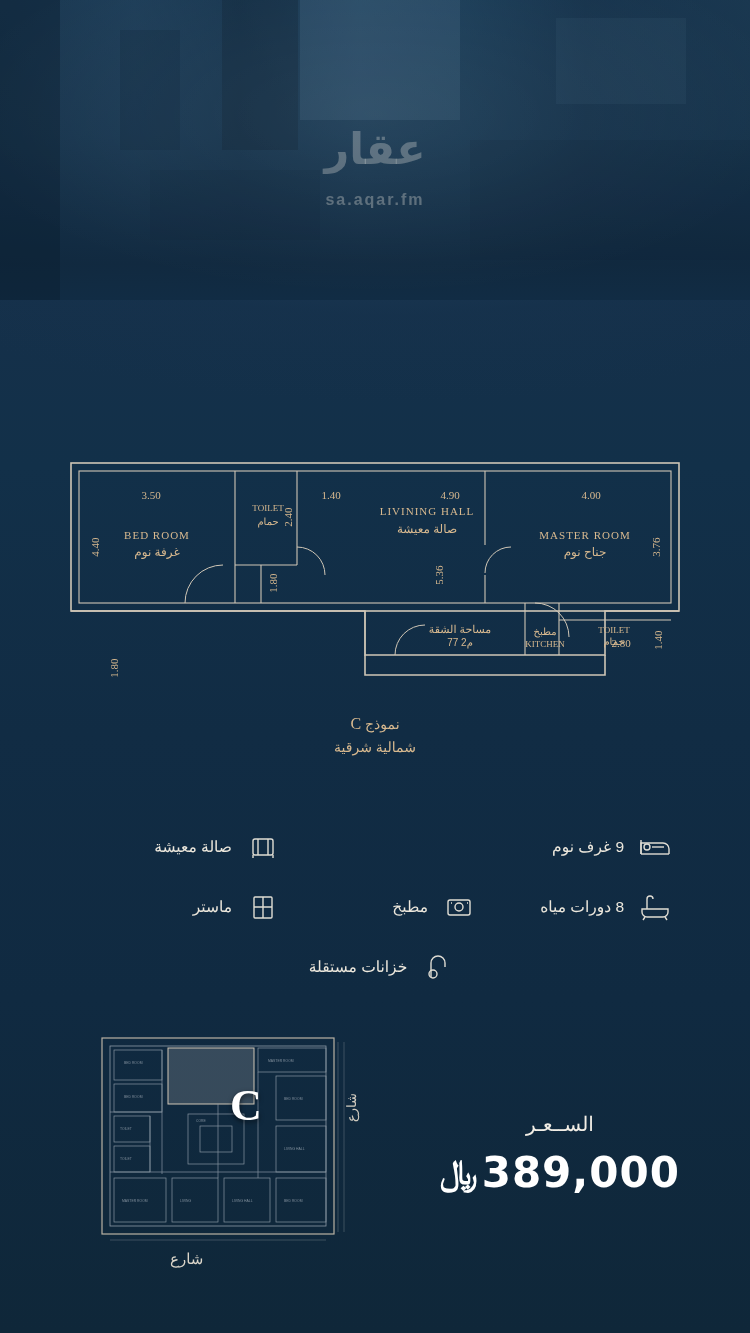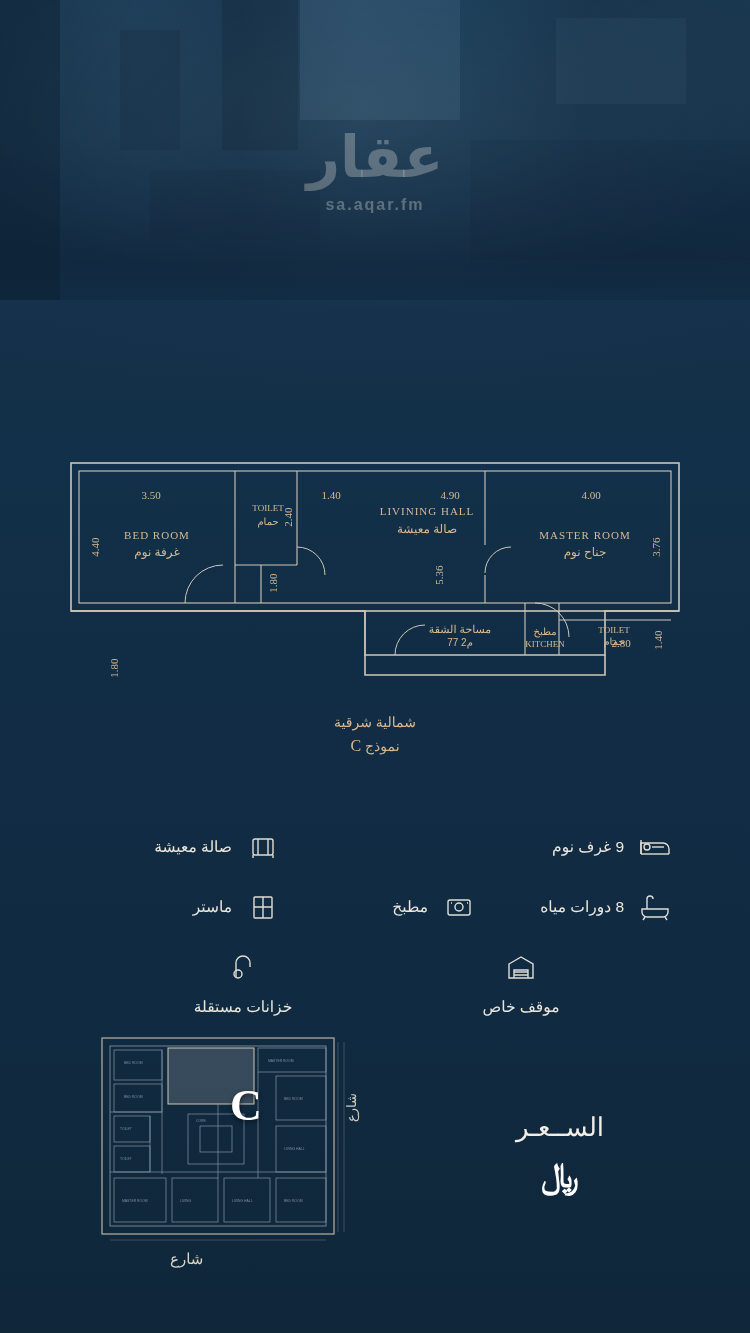--- a/index.html
+++ b/index.html
@@ -36,26 +36,26 @@
     position:absolute; inset:0;
     background: radial-gradient(ellipse 620px 260px at 50% 38%, rgba(255,255,255,0.06) 0%, rgba(0,0,0,0) 70%);
   }
 
   
   .watermark {
     position:absolute; left:50%; top:128px; transform: translateX(-50%);
     text-align:center; pointer-events:none;
   }
   .watermark .wm-main {
-    font-size: 58px; font-weight: 700; color: rgba(235,232,224,0.30);
+    font-size: 43px; font-weight: 700; color: rgba(235,232,224,0.30);
     letter-spacing: 2px; line-height: 1;
     font-family: "DejaVu Sans", sans-serif;
   }
   .watermark .wm-sub {
-    margin-top: 10px; font-size: 16px; letter-spacing: 2px;
+    margin-top: 20px; font-size: 16px; letter-spacing: 2px;
     color: rgba(235,232,224,0.32); font-weight: 700;
   }
 
   
   .title-block {
     position:absolute; left:0; top:126px; width:750px;
     text-align:center; direction: rtl;
   }
   .title-block .t1 {
     font-size: 30px; color: #f0ece3; font-weight: 400;
@@ -84,21 +84,21 @@
   }
   .plan-caption .cap-letter { font-family:"Liberation Serif", serif; font-size:16px; }
 
   
   .features {
     position:absolute; left:92px; top:830px; width:580px;
     direction: rtl;
   }
   .frow { display:flex; justify-content:space-between; margin-bottom:26px; }
   .fitem { display:flex; align-items:center; gap:14px; width:188px; justify-content:flex-start; }
-  .fitem.center { justify-content:center;flex-direction:column; }
+  .fitem.center { justify-content:center; }
   .fitem .flabel {
     font-size:15.5px; color:#ece7dc; letter-spacing:3px; white-space:nowrap;
   }
   .fitem .ficon { width:34px; height:34px; flex:0 0 34px; opacity:.95; }
   .frow.last { justify-content:center; gap:90px; }
 
   
   .sitemap {
     position:absolute; left:100px; top:1036px; width:260px; height:240px;
   }
@@ -115,21 +115,21 @@
     position:absolute; left:344px; top:1122px; font-size:13px; color:#cfc9bd;
     transform: rotate(-90deg); transform-origin: 0 0; direction:rtl;
   }
 
   
   .price-block {
     position:absolute; right:60px; top:1112px; text-align:center; direction:rtl;
     width:260px;
   }
   .price-label {
-    font-size:26px; letter-spacing:8px; color:#f2eee6; font-weight:400;
+    font-size:20px; letter-spacing:8px; color:#f2eee6; font-weight:400;
   }
   .price-value {
     margin-top:12px; font-size:42px; font-weight:700; color:#ffffff;
     letter-spacing:1px; font-family:"DejaVu Sans", sans-serif;
     display:flex; align-items:center; justify-content:center; gap:4px;
   }
   .riyal { font-size:34px; font-weight:700; }
 </style>
 </head>
 <body>
@@ -224,25 +224,25 @@
         <text x="549" y="178" font-family="Liberation Serif, serif" font-size="9">TOILET</text>
         <text x="549" y="190" font-size="10">حمام</text>
 
         <text x="395" y="178" font-size="11">مساحة الشقة</text>
         <text x="395" y="191" font-size="10">77 م2</text>
       </g>
     </svg>
   </div>
 
   <div class="plan-caption">
-    <div>شمالية شرقية</div>
     <div>
       <span>نموذج</span>
       <span class="cap-letter">C</span>
     </div>
+    <div>شمالية شرقية</div>
   </div>
 
   <div class="features">
     <div class="frow">
       <div class="fitem">
         <span class="ficon">
           <svg viewBox="0 0 34 34" width="34" height="34" fill="none" stroke="#ece7dc" stroke-width="1.4">
             <path d="M3 24V13h22a6 6 0 0 1 6 6v5"></path>
               <path d="M3 24h28"></path>
             <circle cx="9" cy="17" r="3"></circle>
@@ -290,29 +290,20 @@
           <svg viewBox="0 0 34 34" width="34" height="34" fill="none" stroke="#ece7dc" stroke-width="1.4">
             <rect x="8" y="7" width="18" height="21" rx="1"></rect>
             <path d="M17 7v21M8 17h18"></path>
           </svg>
         </span>
         <span class="flabel">ماستر</span>
       </div>
     </div>
 
     <div class="frow last">
-      <div class="fitem center">
-        <span class="ficon">
-          <svg viewBox="0 0 34 34" width="34" height="34" fill="none" stroke="#ece7dc" stroke-width="1.4">
-            <path d="M5 14L17 7l12 7v14H5z"></path>
-            <path d="M10 28v-8h14v8M10 22h14M10 25h14"></path>
-          </svg>
-        </span>
-        <span class="flabel">موقف خاص</span>
-      </div>
       <div class="fitem center">
         <span class="ficon">
           <svg viewBox="0 0 34 34" width="34" height="34" fill="none" stroke="#ece7dc" stroke-width="1.4">
             <path d="M10 27V13a7 7 0 0 1 14 0v4"></path>
             <circle cx="12" cy="24" r="4"></circle>
           </svg>
         </span>
         <span class="flabel">خزانات مستقلة</span>
       </div>
     </div>
@@ -360,17 +351,18 @@
       </g>
     </svg>
     <div class="map-letter">C</div>
   </div>
   <div class="street-label">شارع</div>
   <div class="street-label-v">شارع</div>
 
   <div class="price-block">
     <div class="price-label">الســعـر</div>
     <div class="price-value">
+      <span>389,000</span>
       <span class="riyal">﷼</span>
     </div>
   </div>
 
 </div>
 
 </body></html>

